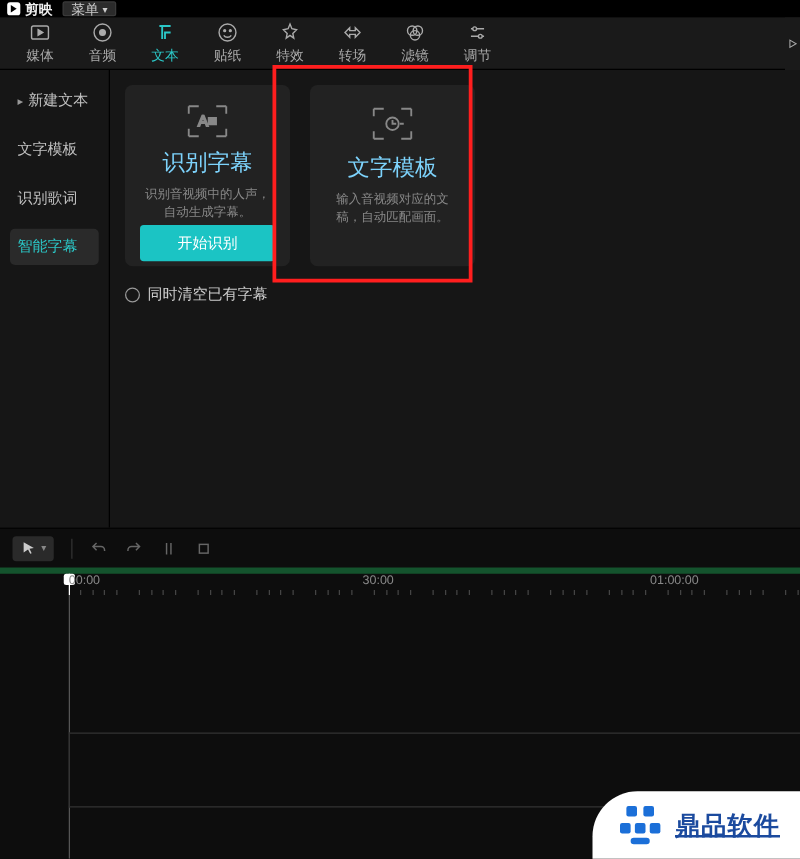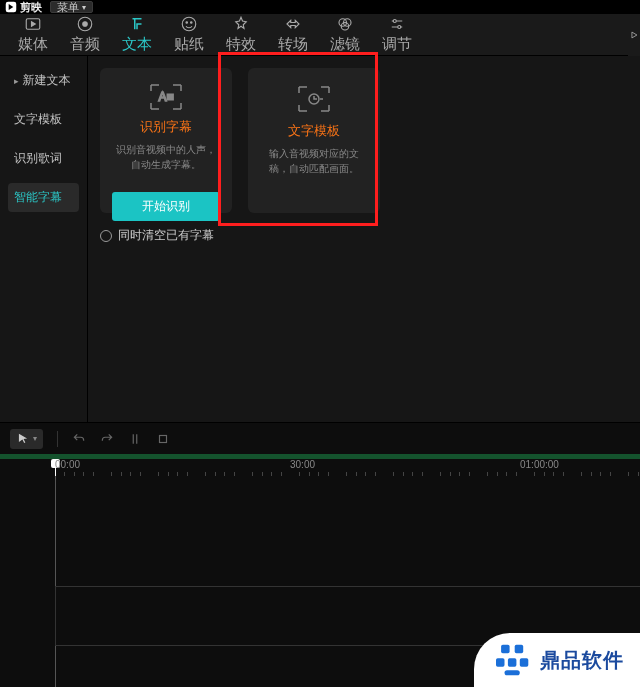--- a/index.html
+++ b/index.html
@@ -49,21 +49,21 @@
 .tab {
   display: flex;
   flex-direction: column;
   align-items: center;
   gap: 2px;
   color: #aaa;
   cursor: pointer;
   min-width: 28px;
 }
 .tab svg { width: 18px; height: 18px; }
-.tab-label { font-size: 15px; }
+.tab-label { font-size: 11px; }
 .tab.active { color: #2bc7c7; }
 .tab.active svg { stroke: #2bc7c7; fill: none; }
 .right-slice {
   position: absolute;
   right: 0;
   top: 14px;
   width: 12px;
   height: 42px;
   background: #1a1a1a;
   display: flex;
@@ -113,22 +113,22 @@
   padding: 14px 12px 12px;
   display: flex;
   flex-direction: column;
   align-items: center;
 }
 .card-icon {
   width: 40px; height: 34px;
   display: flex; align-items: center; justify-content: center;
   margin-bottom: 6px;
 }
-.card-title { color: #f97316; font-size: 13px; margin-bottom: 6px; }
-.card-desc { color: #888; font-size: 10px; text-align: center; line-height: 1.5; margin-bottom: 20px; min-height: 30px; }
+.card-title { color: #7dd3fc; font-size: 18px; margin-bottom: 6px; }
+.card-desc { color: #888; font-size: 10px; text-align: center; line-height: 1.5; margin-bottom: 2px; min-height: 30px; }
 .card-btn {
   width: 100%;
   background: #1bc4c4;
   color: #fff;
   border: none;
   padding: 6px 0;
   font-size: 12px;
   border-radius: 3px;
   cursor: pointer;
 }
@@ -203,21 +203,21 @@
   position: absolute;
   right: 0; bottom: 0;
   background: #fff;
   border-radius: 36px 0 0 0;
   padding: 10px 16px 10px 22px;
   display: flex;
   align-items: center;
   gap: 10px;
 }
 .watermark-logo { width: 34px; height: 34px; }
-.watermark-text { color: #1b4a9e; font-size: 20px; font-weight: bold; letter-spacing: 1px; }
+.watermark-text { color: #1b4a9e; font-size: 20px; font-weight: bold; letter-spacing: 1px; text-decoration: underline; }
 </style>
 </head>
 <body>
 
 <div class="titlebar">
   <div class="logo">
     <svg viewBox="0 0 24 24">
         <rect x="3" y="3" width="18" height="18" rx="4" fill="#fff"></rect>
         <path d="M8 7 L16 12 L8 17 Z" fill="#000"></path>
       </svg>

